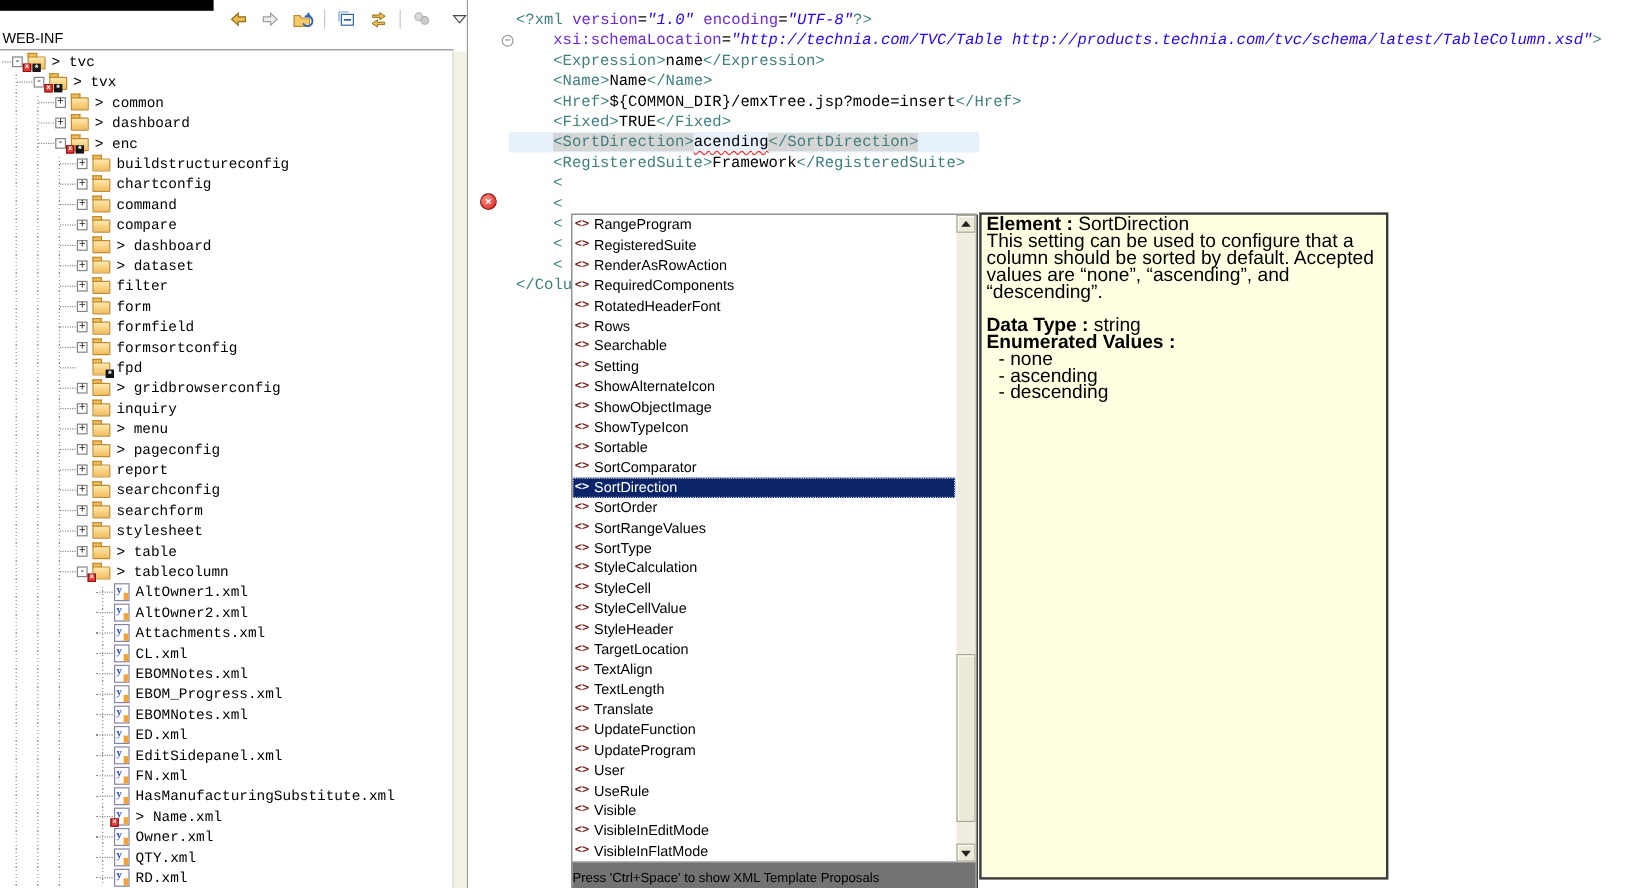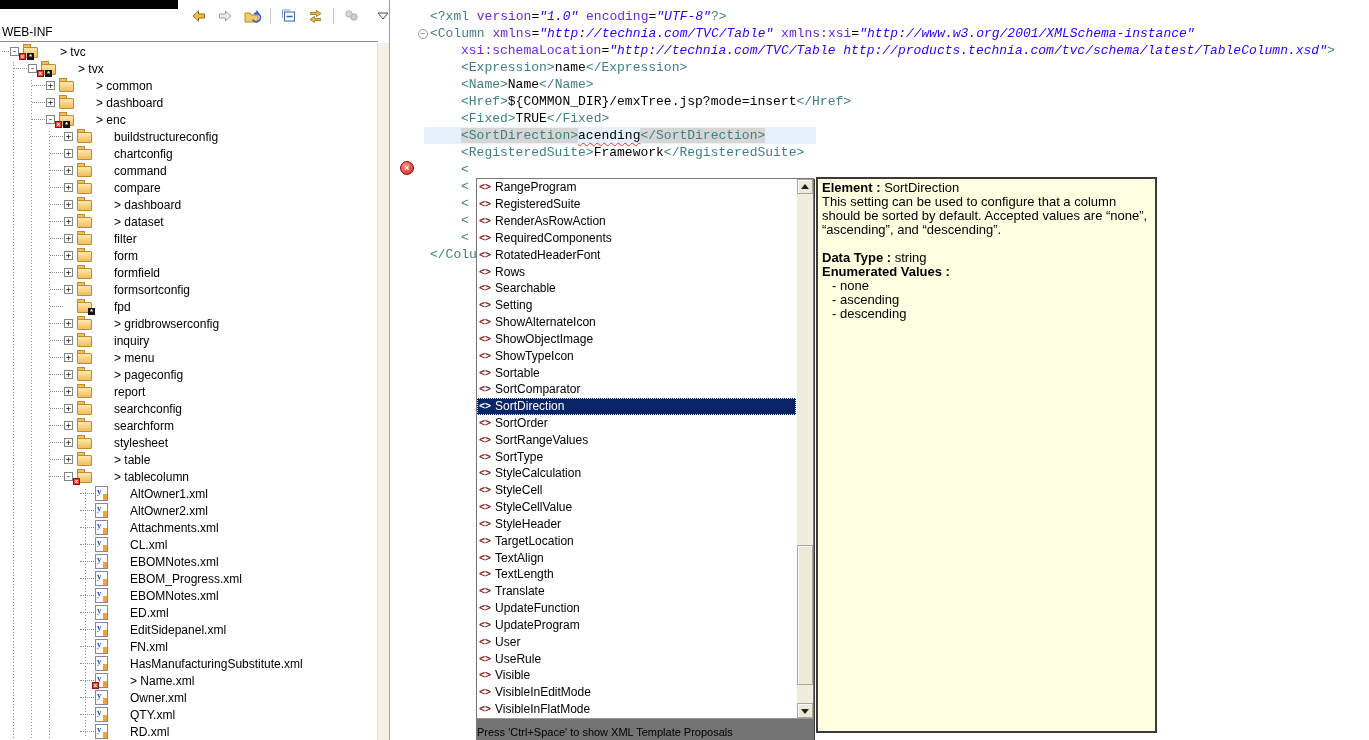--- a/index.html
+++ b/index.html
@@ -29,21 +29,21 @@
                border:1px solid #bf8b2e;border-radius:1px;}
   .dicon .tab{position:absolute;left:0;top:-3px;width:6px;height:3px;background:#f2bd5e;
               border:1px solid #bf8b2e;border-bottom:none;}
   .ficon{width:11px;height:13px;position:relative;flex:none;margin-right:4px;background:#fff;border:1px solid #8585a8;}
   .ficon .fy{position:absolute;left:1px;top:-1px;font:bold 9px "Liberation Serif",serif;color:#2d50c8;}
   .ficon .fo{position:absolute;right:0;bottom:0;width:4px;height:6px;background:#f2a33c;}
   .bx,.bs{position:absolute;width:7px;height:7px;box-sizing:border-box;text-align:center;z-index:2;}
   .bx{left:-4px;bottom:-2px;background:#e8413c;border:1px solid #941111;color:#fff;font:bold 6px/5px "Liberation Sans",sans-serif;}
   .bs{left:4px;bottom:-2px;background:#151515;color:#fff;font:bold 8px/7px "Liberation Sans",sans-serif;}
   .bs.right{left:auto;right:-3px;}
-  .tlabel{margin-left:18px;}
+  .tlabel{margin-left:1px;font-family:Liberation Mono, monospace;}
   .guide{position:absolute;width:1px;background-image:repeating-linear-gradient(to bottom,#909090 0 1px,transparent 1px 3px);}
   #g1{left:13px;top:62px;height:678px;}
   #g2{left:31px;top:80px;height:660px;}
   #g3{left:49px;top:131px;height:609px;}
   #g4{left:85px;top:489px;height:248px;}
 
   
   .editor{position:absolute;left:395px;top:0;right:0;bottom:0;background:#fff;}
   .code{position:absolute;left:35px;top:8px;font:13px/17px "Liberation Mono",monospace;}
   .line{height:17px;white-space:pre;position:relative;z-index:0;}
@@ -75,21 +75,21 @@
         box-sizing:border-box;box-shadow:inset 1px 1px 0 #fff;}
   .sbtn.up{top:0}.sbtn.down{bottom:0}
   .sbtn.up::after{content:'';position:absolute;left:3px;top:4px;border:4px solid transparent;border-top:none;border-bottom:5px solid #202020;}
   .sbtn.down::after{content:'';position:absolute;left:3px;top:5px;border:4px solid transparent;border-bottom:none;border-top:5px solid #202020;}
   .sthumb{position:absolute;left:0;top:366px;width:16px;height:140px;background:#ece9d8;
           border:1px solid #aca899;box-sizing:border-box;box-shadow:inset 1px 1px 0 #fff;}
   .pstatus{height:15px;border-top:1px solid #999;background:#737373;font-size:11px;text-align:left;padding:7px 3px 0 0;}
 
   
   .tip{position:absolute;left:816px;top:177px;width:341px;height:556px;z-index:6;background:#ffffe1;
-       border:2px solid #3a3a3a;box-sizing:border-box;padding:2px 4px;font-size:13px;line-height:14px;}
+       border:2px solid #3a3a3a;box-sizing:border-box;padding:2px 4px;font-size:16px;line-height:14px;}
   .tipblank{height:14px;}
   .tipli{padding-left:10px;}
 
   
   .tbtn svg{display:block;}
 </style>
 </head>
 <body>
 
 <div class="blackbar"></div>
@@ -193,21 +193,20 @@
   </div>
 
 <div class="treesb"></div>
 <div class="pdivider"></div>
 
 <div class="editor">
   <div class="erricon">×</div>
   <div class="foldicon">−</div>
   <div class="code">
       <div class="line"><span class="k">&lt;?xml </span><span class="a">version</span><span class="t">=</span><span class="v">"1.0"</span><span class="t"> </span><span class="a">encoding</span><span class="t">=</span><span class="v">"UTF-8"</span><span class="k">?&gt;</span></div>
-      <div class="line"><span class="k">&lt;Column </span><span class="a">xmlns</span><span class="t">=</span><span class="v">"http://technia.com/TVC/Table"</span><span class="t"> </span><span class="a">xmlns:xsi</span><span class="t">=</span><span class="v">"http://www.w3.org/2001/XMLSchema-instance"</span></div>
       <div class="line ind"><span class="a">xsi:schemaLocation</span><span class="t">=</span><span class="v">"http://technia.com/TVC/Table http://products.technia.com/tvc/schema/latest/TableColumn.xsd"</span><span class="k">&gt;</span></div>
       <div class="line ind"><span class="k">&lt;Expression&gt;</span><span class="t">name</span><span class="k">&lt;/Expression&gt;</span></div>
       <div class="line ind"><span class="k">&lt;Name&gt;</span><span class="t">Name</span><span class="k">&lt;/Name&gt;</span></div>
       <div class="line ind"><span class="k">&lt;Href&gt;</span><span class="t">${COMMON_DIR}/emxTree.jsp?mode=insert</span><span class="k">&lt;/Href&gt;</span></div>
       <div class="line ind"><span class="k">&lt;Fixed&gt;</span><span class="t">TRUE</span><span class="k">&lt;/Fixed&gt;</span></div>
       <div class="line ind cur"><span class="kh">&lt;SortDirection&gt;</span><span class="e">acending</span><span class="kh">&lt;/SortDirection&gt;</span></div>
       <div class="line ind"><span class="k">&lt;RegisteredSuite&gt;</span><span class="t">Framework</span><span class="k">&lt;/RegisteredSuite&gt;</span></div>
       <div class="line ind"><span class="k">&lt;</span></div>
       <div class="line ind"><span class="k">&lt;</span></div>
       <div class="line ind"><span class="k">&lt;</span></div>

